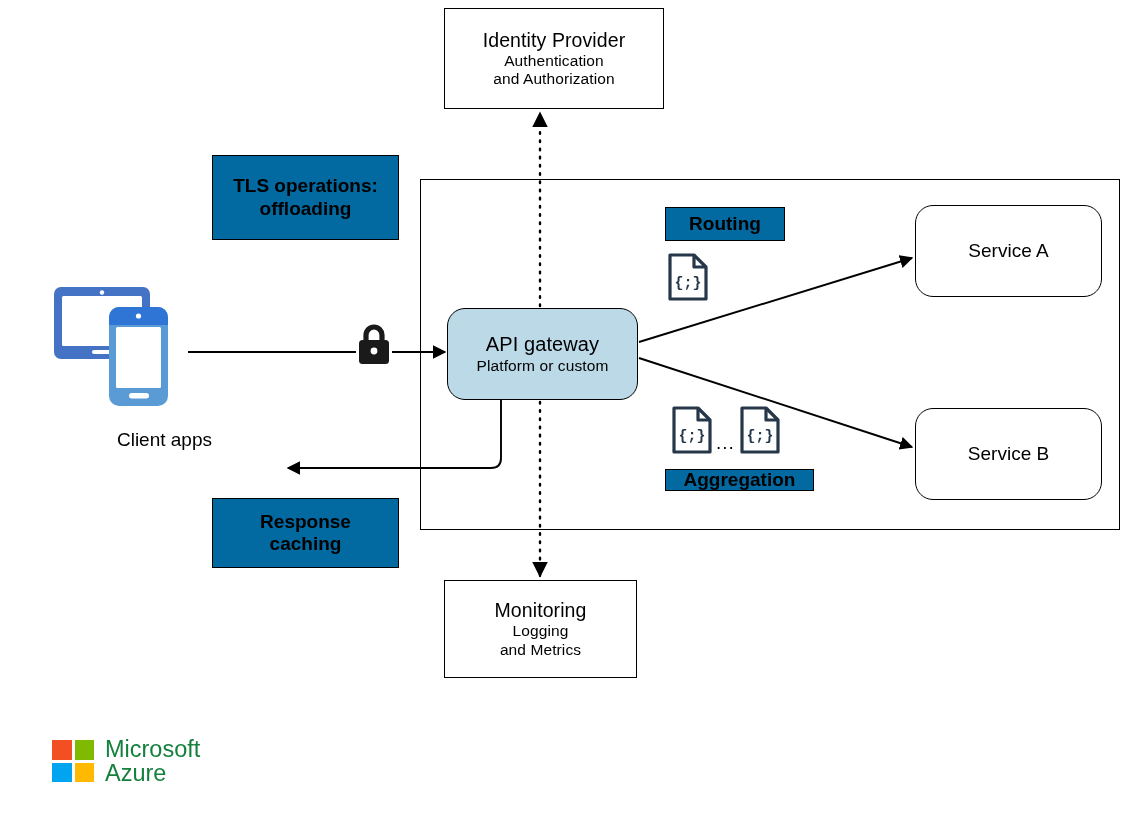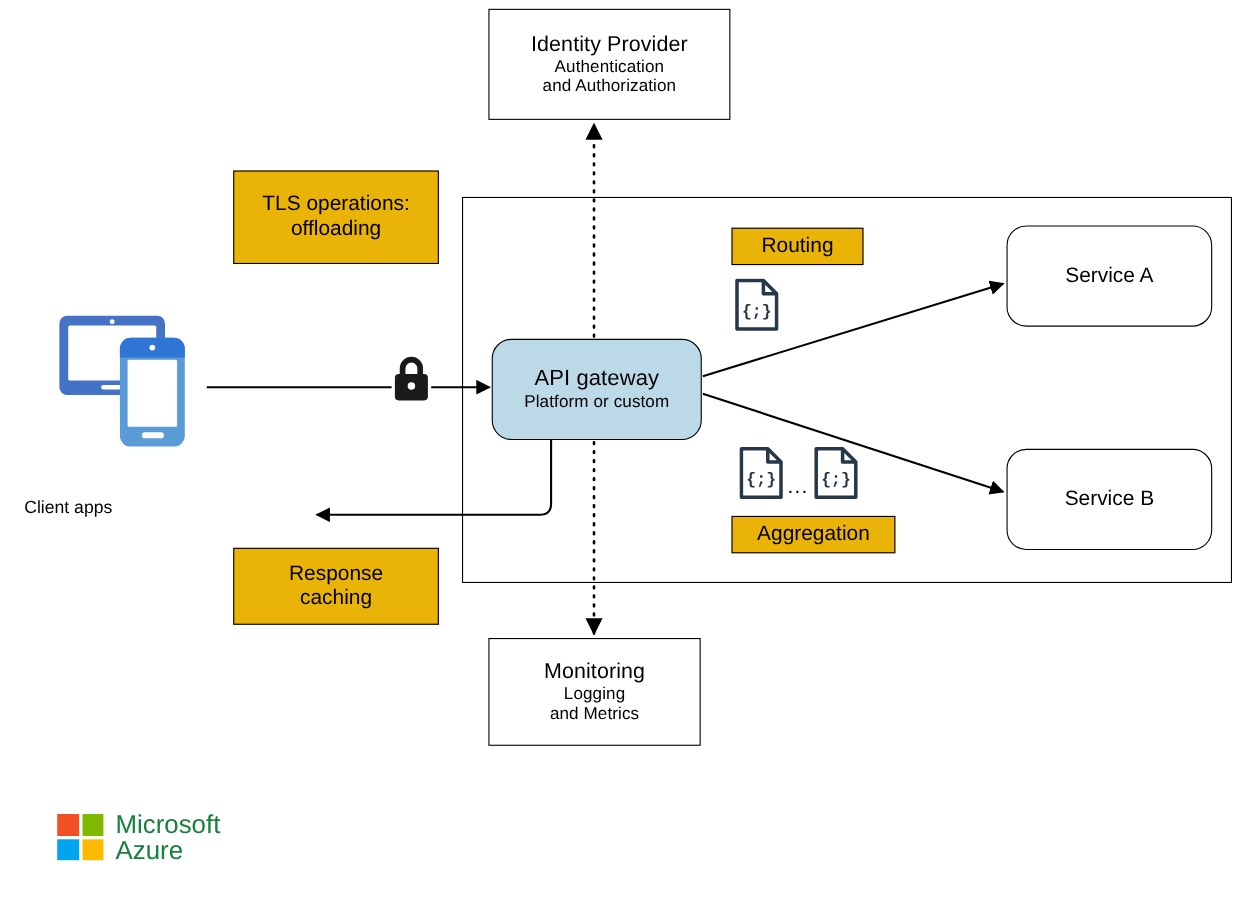--- a/index.html
+++ b/index.html
@@ -32,21 +32,21 @@
     display: flex;
     flex-direction: column;
     align-items: center;
     justify-content: center;
     text-align: center;
     line-height: 1.18;
   }
   .boxed {
     border: 1.6px solid #000000;
   }
-  .fill-gray { background: #eab308; }
+  .fill-gray { background: #0369a1; font-weight: bold; }
   .fill-white { background: #ffffff; }
   .fill-blue { background: #bcd9e8; }
   .rounded { border-radius: 18px; }
   .t-title {
     font-size: 19.5px;
     letter-spacing: 0.1px;
   }
   .t-sub {
     font-size: 15.5px;
     letter-spacing: 0.1px;
@@ -73,21 +73,21 @@
   #api-gateway {
     left: 447px; top: 308px; width: 191px; height: 92px;
   }
   #api-gateway .t-title { font-size: 20px; text-align: center; }
   
   #routing-box {
     left: 665px; top: 207px; width: 120px; height: 34px;
   }
   
   #aggregation-box {
-    left: 665px; top: 469px; width: 149px; height: 34px;
+    left: 665px; top: 469px; width: 149px; height: 22px;
   }
   
   #service-a {
     left: 915px; top: 205px; width: 187px; height: 92px;
   }
   #service-b {
     left: 915px; top: 408px; width: 187px; height: 92px;
   }
   
   #response-caching {
@@ -111,23 +111,23 @@
     color: #000;
     letter-spacing: 1px;
   }
   
   #client-apps-icon {
     position: absolute;
     left: 52px; top: 283px; width: 130px; height: 125px;
   }
   #client-apps-label {
     position: absolute;
-    left: 22px; top: 453px; width: 190px;
-    text-align: left;
-    font-size: 16px;
+    left: 22px; top: 429px; width: 190px;
+    text-align: right;
+    font-size: 19px;
   }
   
   #lock-icon {
     position: absolute;
     left: 355px; top: 322px; width: 38px; height: 44px;
   }
   
   #azure-logo {
     position: absolute;
     left: 52px; top: 737px;

